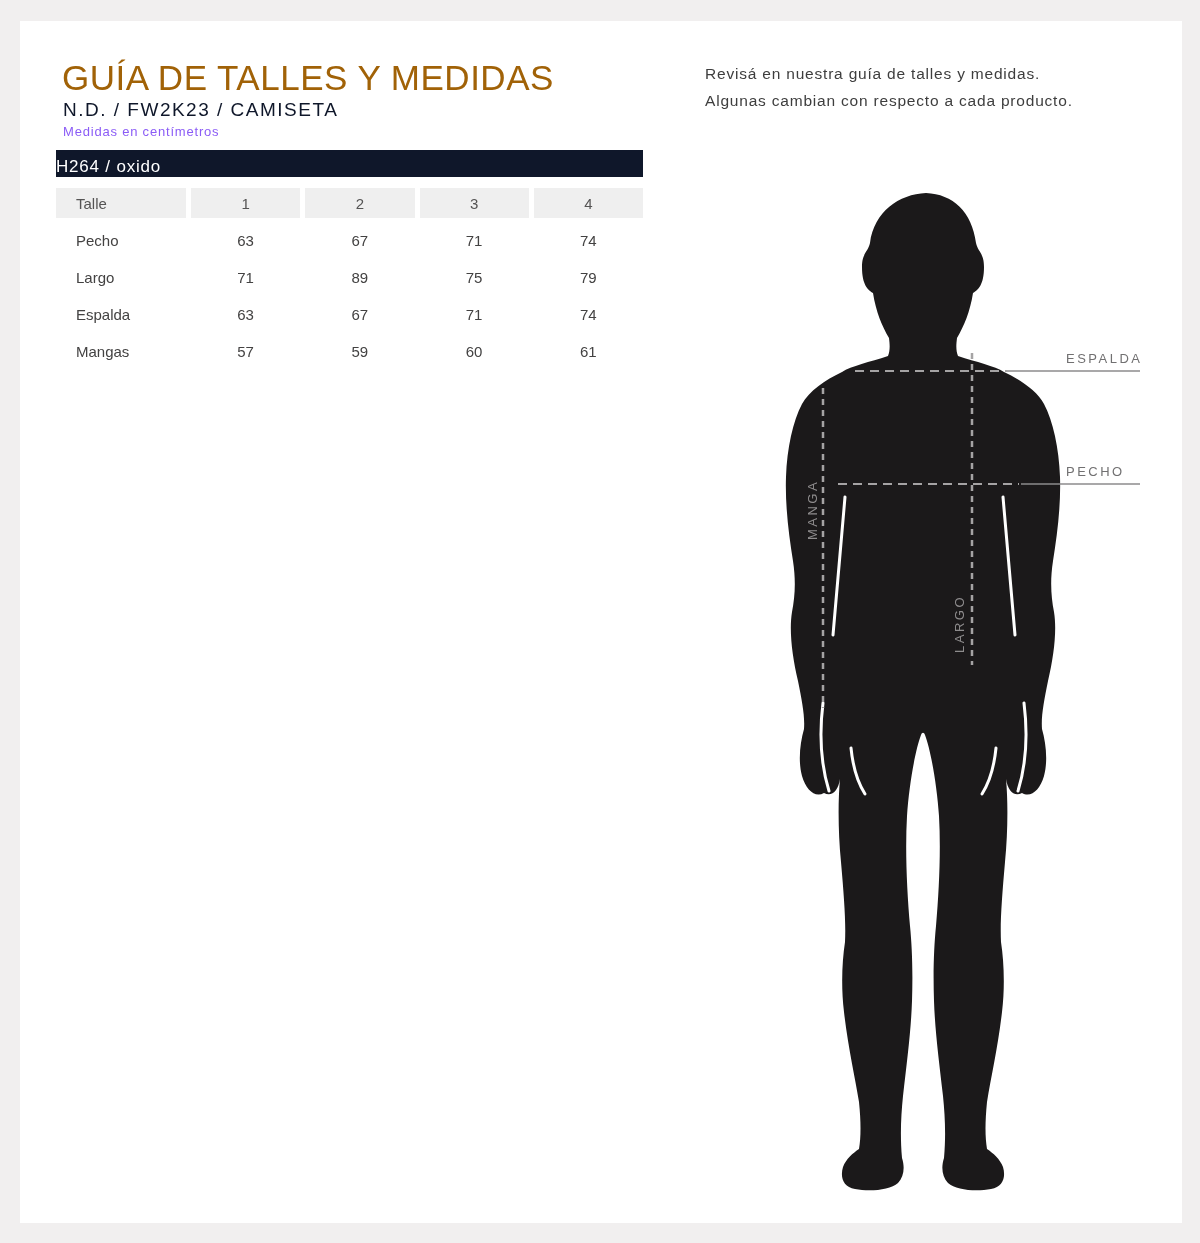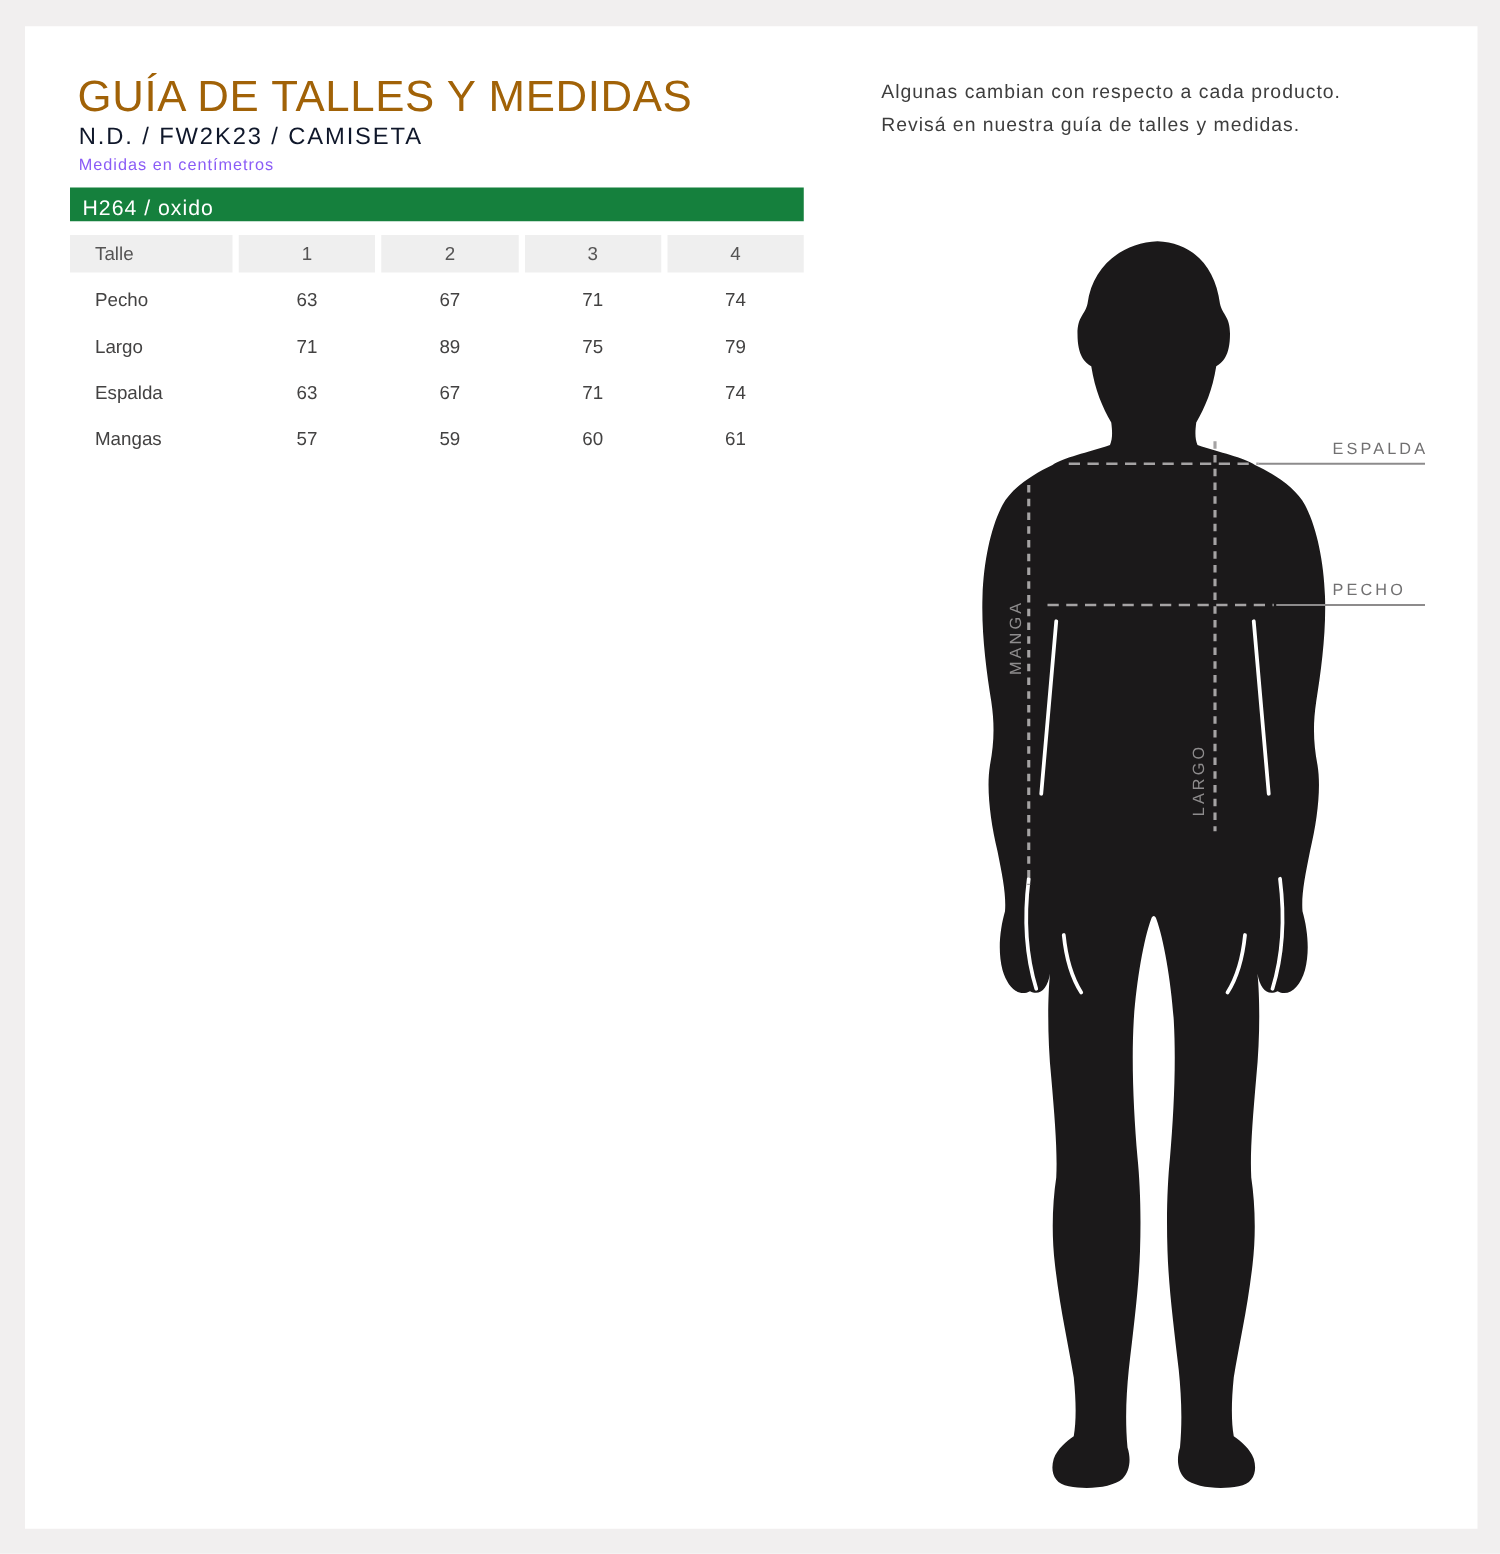--- a/index.html
+++ b/index.html
@@ -29,23 +29,23 @@
     font-size:13px;color:#8b5cf6;letter-spacing:0.8px;
   }
   
   .intro{
     left:705px;top:60px;width:470px;
     font-size:15.5px;color:#3e3e3e;letter-spacing:0.8px;line-height:27px;
   }
   
   .colorway-bar{
     left:56px;top:150px;width:587px;height:27px;
-    background:#15803d;color:#ffffff;
+    background:#0f172a;color:#ffffff;
     font-size:17px;letter-spacing:0.8px;
-    line-height:33px;padding-left:10px;box-sizing:border-box;
+    line-height:33px;box-sizing:border-box;
   }
   
   .size-table{
     left:56px;top:188px;width:587px;
     display:grid;grid-template-columns:130px 1fr 1fr 1fr 1fr;
     grid-column-gap:5px;
     font-size:15px;color:#4b4a4a;
   }
   .size-table .hcell{
     background:#efefef;height:30px;margin-bottom:4px;
@@ -72,22 +72,22 @@
 </head>
 <body>
 
 <div class="card"></div>
 
 <div class="abs title">GUÍA DE TALLES Y MEDIDAS</div>
 <div class="abs subtitle">N.D. / FW2K23 / CAMISETA</div>
 <div class="abs units-note">Medidas en centímetros</div>
 
 <div class="abs intro">
+  <div>Revisá en nuestra guía de talles y medidas.</div>
   <div>Algunas cambian con respecto a cada producto.</div>
-  <div>Revisá en nuestra guía de talles y medidas.</div>
 </div>
 
 <div class="abs colorway-bar">
   <span>H264 / oxido</span>
 </div>
 
 <div class="abs size-table">
   <div class="hcell first">Talle</div>
   <div class="hcell">1</div>
   <div class="hcell">2</div>

